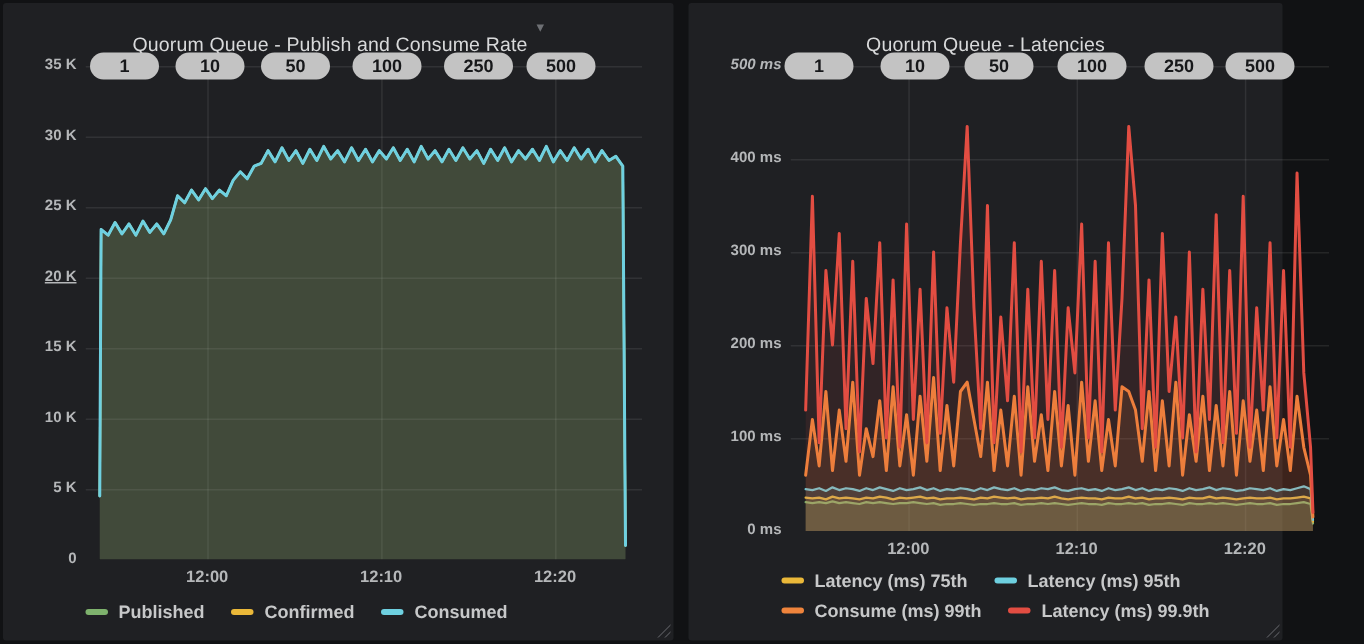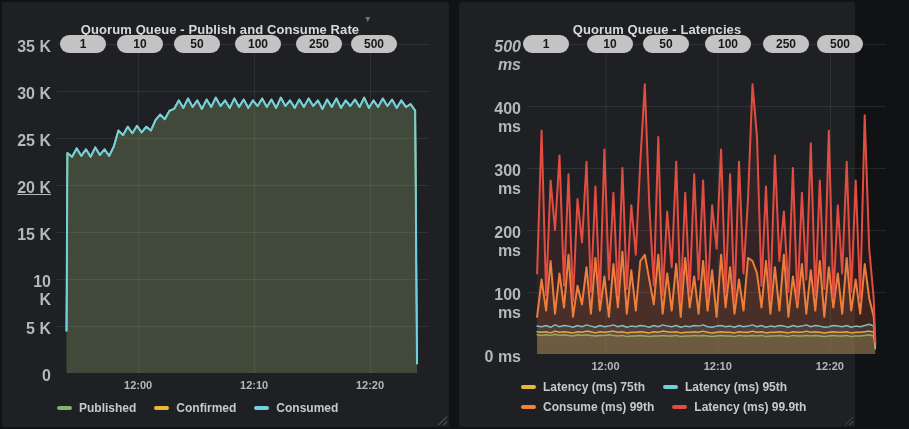--- a/index.html
+++ b/index.html
@@ -3,34 +3,34 @@
 <meta charset="utf-8">
 <style>
   * { margin:0; padding:0; box-sizing:border-box; }
   html,body { width:909px; height:429px; background:#111214; overflow:hidden;
               font-family:"Liberation Sans", sans-serif; }
   .panel { position:absolute; top:2px; height:425px; background:#1f2023; border-radius:2px; }
   #panel-left  { left:2px;   width:447px; }
   #panel-right { left:459px; width:396px; }
   .panel-header { position:absolute; top:4px; left:0; right:0; height:22px;
                   display:flex; align-items:center; justify-content:center; cursor:pointer; }
-  .panel-title { color:#d8d9da; font-size:13px; font-weight:bold; letter-spacing:.1px;margin-top:24px; }
+  .panel-title { color:#d8d9da; font-size:13px; font-weight:normal; letter-spacing:.1px;margin-top:24px; }
   .caret { color:#6e7074; font-size:10px; margin-left:6px; position:relative; top:1px; }
   .pill { position:absolute; top:33px; height:18px; line-height:18px; min-width:46px;
           padding:0 12px; background:#c3c3c3; border-radius:10px; text-align:center;
           color:#17181a; font-size:12px; font-weight:bold; z-index:5; cursor:pointer; }
   #panel-left .pill:nth-child(1){left:58px;} #panel-left .pill:nth-child(2){left:115px;}
   #panel-left .pill:nth-child(3){left:172px;} #panel-left .pill:nth-child(4){left:233px;}
   #panel-left .pill:nth-child(5){left:294px;} #panel-left .pill:nth-child(6){left:349px;}
   #panel-right .pill:nth-child(1){left:64px;} #panel-right .pill:nth-child(2){left:128px;}
   #panel-right .pill:nth-child(3){left:184px;} #panel-right .pill:nth-child(4){left:246px;}
   #panel-right .pill:nth-child(5){left:304px;} #panel-right .pill:nth-child(6){left:358px;}
   .plot-svg { position:absolute; cursor:crosshair; }
   .ytick { position:absolute; width:50px; text-align:right; color:#b5b7b9;
-           font-size:16px; font-weight:bold; }
+           font-size:10px; font-weight:bold; }
   .xtick { position:absolute; width:60px; text-align:center; color:#b5b7b9;
            font-size:11px; font-weight:bold; }
   .legend { position:absolute; display:flex; flex-wrap:wrap; column-gap:18px; row-gap:6px;
             align-items:center; }
   .legend-item { display:flex; align-items:center; gap:7px; cursor:pointer; }
   .legend-marker { width:15px; height:4px; border-radius:2px; }
   .legend-label { color:#c7c8c9; font-size:12px; font-weight:bold; }
   .resize-handle { position:absolute; right:2px; bottom:2px; width:10px; height:10px;
     background:
       linear-gradient(135deg, transparent 0 55%, #45464a 55% 63%, transparent 63% 78%, #45464a 78% 86%, transparent 86%);

